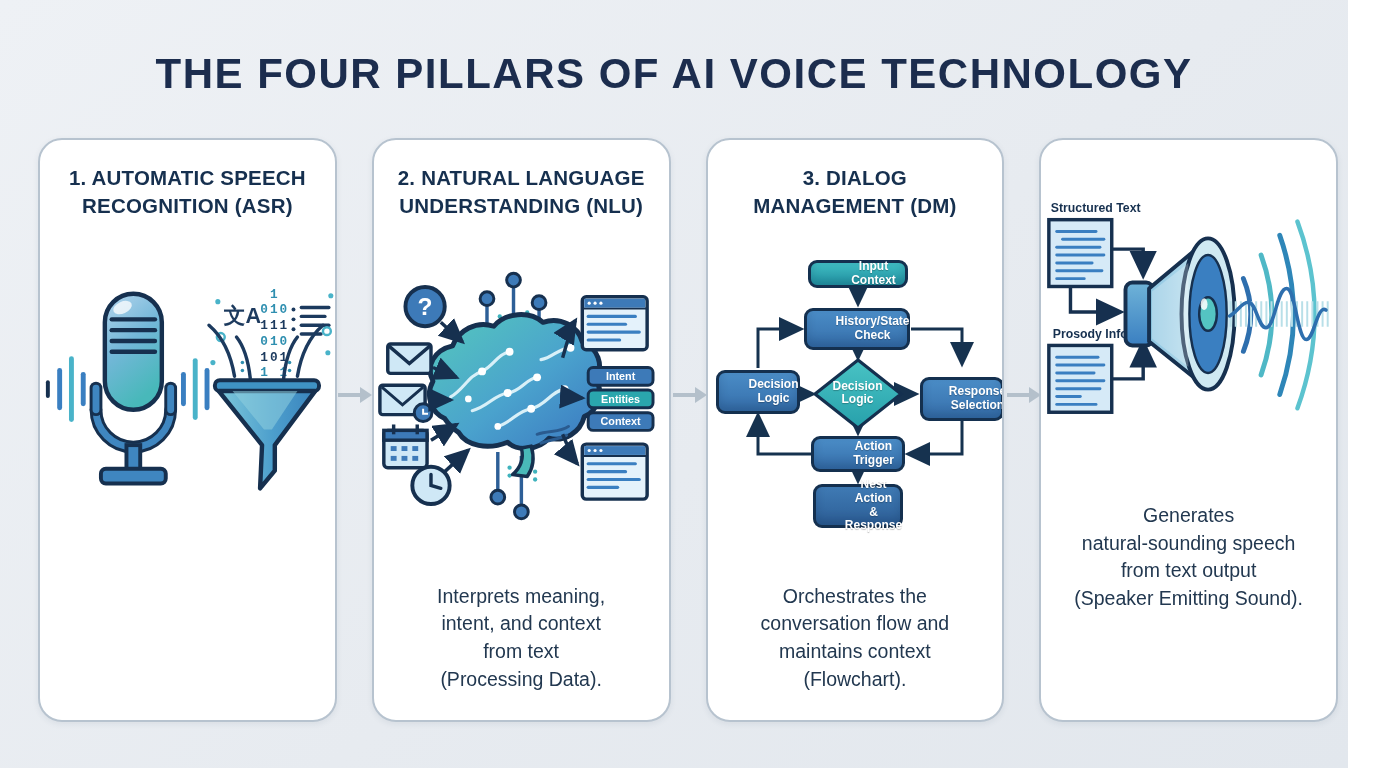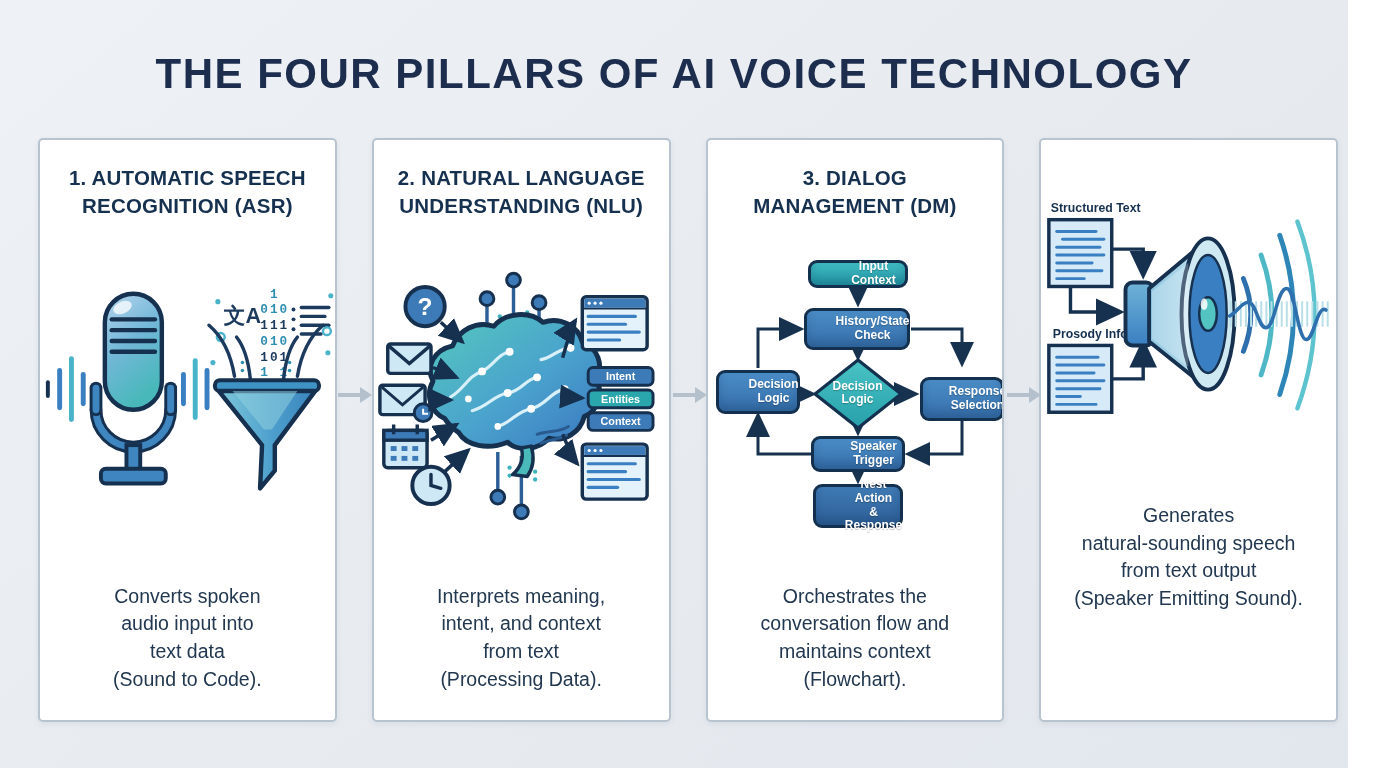--- a/index.html
+++ b/index.html
@@ -12,21 +12,21 @@
   .page-title {
     position:absolute; top:50px; left:0; width:100%;
     text-align:center; font-size:42px; font-weight:800; letter-spacing:1.5px;
     color:#1c2d4e; white-space:nowrap;
   }
   .cards-row {
     position:absolute; top:138px; left:38px; width:1300px; height:584px;
     display:flex; gap:35px;
   }
   .card {
-    flex:1; background:#ffffff; border:2px solid #b7c3cf; border-radius:5px;
+    flex:1; background:#ffffff; border:2px solid #b7c3cf; border-radius:24px;
     box-shadow:0 2px 6px rgba(40,60,90,0.08);
     display:flex; flex-direction:column; align-items:center; overflow:hidden;
   }
   .card-heading {
     margin-top:24px; padding:0 8px; text-align:center;
     font-size:20.5px; font-weight:700; color:#16304f; line-height:1.38;
     white-space:pre-line; letter-spacing:0.2px;
   }
   .card-art {
     height:348px; width:100%; display:flex; align-items:center; justify-content:center;
@@ -161,24 +161,20 @@
                 <circle cx="254" cy="92" r="1.8"></circle>
               <circle cx="222" cy="112" r="1.8"></circle>
                 <circle cx="222" cy="120" r="1.8"></circle>
             </g>
             <rect x="178" y="110" width="106" height="11" rx="5" fill="#3f92c4" stroke="#16304f" stroke-width="4"></rect>
             <path d="M182,121 L280,121 L239,176 L239,202 L224,220 L226,176 Z" fill="url(#funGrad)" stroke="#16304f" stroke-width="4.5" stroke-linejoin="round"></path>
             <path d="M196,121 L262,121 L236,160 L228,160 Z" fill="#8fd0de" opacity="0.55"></path>
           </g>
         </svg>
       </div>
-      <div class="card-desc">Converts spoken
-audio input into
-text data
-(Sound to Code).</div>
     </div>
 
     <div class="card">
       <div class="card-heading">2. NATURAL LANGUAGE
 UNDERSTANDING (NLU)</div>
       <div class="card-art">
         <svg width="300" height="252" viewBox="0 0 300 252">
           <defs>
             <linearGradient id="brainGrad" x1="0" y1="0" x2="1" y2="1">
               <stop offset="0" stop-color="#55c9bd"></stop>
@@ -376,21 +372,21 @@
           </svg>
           <div class="flow-node n-teal" style="left:100px; top:4px;  width:100px; height:28px;">Input Context</div>
           <div class="flow-node n-blue" style="left:96px;  top:52px; width:106px; height:42px;">History/State
 Check</div>
           <div class="flow-node n-blue" style="left:8px;   top:114px; width:84px; height:44px;">Decision
 Logic</div>
           <div class="flow-diamond-label">Decision
 Logic</div>
           <div class="flow-node n-blue" style="left:212px; top:121px; width:84px; height:44px;">Response
 Selection</div>
-          <div class="flow-node n-blue" style="left:103px; top:180px; width:94px; height:36px;">Speaker Trigger</div>
+          <div class="flow-node n-blue" style="left:103px; top:180px; width:94px; height:36px;">Action Trigger</div>
           <div class="flow-node n-dark" style="left:105px; top:228px; width:90px; height:44px;">Nest Action
 &amp; Response</div>
         </div>
       </div>
       <div class="card-desc">Orchestrates the
 conversation flow and
 maintains context
 (Flowchart).</div>
     </div>
 

